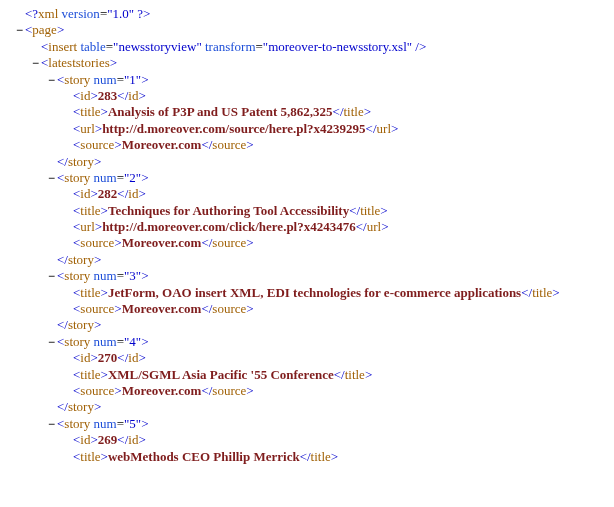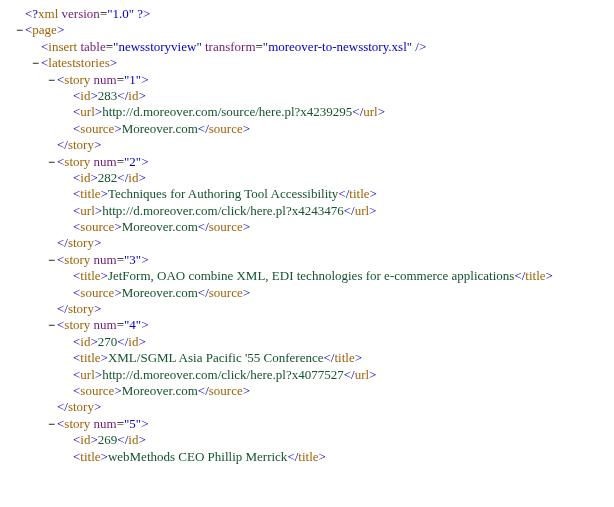--- a/index.html
+++ b/index.html
@@ -31,50 +31,50 @@
     font-family: "Liberation Sans", sans-serif;
     font-size: 12px;
     text-align: center;
     cursor: pointer;
     user-select: none;
   }
   .toggle.none { cursor: default; }
   .ind { display: inline-block; }
   .tag { color: #0000cc; }
   .tname { color: #a16207; }
-  .attr { color: #701a75; }
+  .attr { color: #1d4ed8; }
   .aval { color: #0000cc; }
   .eq { color: #000000; }
-  .txt { color: #14532d; font-weight: normal; }
+  .txt { color: #7f1d1d; font-weight: bold; }
 </style>
 </head>
 <body>
 
 <div id="xmlview">
     <div class="row"><span class="ind" style="width: 10px;"></span><span class="toggle none"></span><span class="tag">&lt;?</span><span class="tname">xml</span><span> </span><span class="attr">version</span><span class="eq">=</span><span class="aval">"1.0"</span><span> </span><span class="tag">?&gt;</span></div>
     <div class="row"><span class="ind" style="width: 10px;"></span><span class="toggle">−</span><span class="tag">&lt;</span><span class="tname">page</span><span class="tag">&gt;</span></div>
     <div class="row"><span class="ind" style="width: 26px;"></span><span class="toggle none"></span><span class="tag">&lt;</span><span class="tname">insert</span><span> </span><span class="attr">table</span><span class="eq">=</span><span class="aval">"newsstoryview"</span><span> </span><span class="attr">transform</span><span class="eq">=</span><span class="aval">"moreover-to-newsstory.xsl"</span><span> </span><span class="tag">/&gt;</span></div>
     <div class="row"><span class="ind" style="width: 26px;"></span><span class="toggle">−</span><span class="tag">&lt;</span><span class="tname">lateststories</span><span class="tag">&gt;</span></div>
     <div class="row"><span class="ind" style="width: 42px;"></span><span class="toggle">−</span><span class="tag">&lt;</span><span class="tname">story</span><span> </span><span class="attr">num</span><span class="eq">=</span><span class="aval">"1"</span><span class="tag">&gt;</span></div>
     <div class="row"><span class="ind" style="width: 58px;"></span><span class="toggle none"></span><span class="tag">&lt;</span><span class="tname">id</span><span class="tag">&gt;</span><span class="txt">283</span><span class="tag">&lt;/</span><span class="tname">id</span><span class="tag">&gt;</span></div>
+    <div class="row"><span class="ind" style="width: 58px;"></span><span class="toggle none"></span><span class="tag">&lt;</span><span class="tname">title</span><span class="tag">&gt;</span><span class="txt">Analysis of P3P and US Patent 5,862,325</span><span class="tag">&lt;/</span><span class="tname">title</span><span class="tag">&gt;</span></div>
     <div class="row"><span class="ind" style="width: 58px;"></span><span class="toggle none"></span><span class="tag">&lt;</span><span class="tname">url</span><span class="tag">&gt;</span><span class="txt">http://d.moreover.com/source/here.pl?x4239295</span><span class="tag">&lt;/</span><span class="tname">url</span><span class="tag">&gt;</span></div>
     <div class="row"><span class="ind" style="width: 58px;"></span><span class="toggle none"></span><span class="tag">&lt;</span><span class="tname">source</span><span class="tag">&gt;</span><span class="txt">Moreover.com</span><span class="tag">&lt;/</span><span class="tname">source</span><span class="tag">&gt;</span></div>
     <div class="row"><span class="ind" style="width: 42px;"></span><span class="toggle none"></span><span class="tag">&lt;/</span><span class="tname">story</span><span class="tag">&gt;</span></div>
     <div class="row"><span class="ind" style="width: 42px;"></span><span class="toggle">−</span><span class="tag">&lt;</span><span class="tname">story</span><span> </span><span class="attr">num</span><span class="eq">=</span><span class="aval">"2"</span><span class="tag">&gt;</span></div>
     <div class="row"><span class="ind" style="width: 58px;"></span><span class="toggle none"></span><span class="tag">&lt;</span><span class="tname">id</span><span class="tag">&gt;</span><span class="txt">282</span><span class="tag">&lt;/</span><span class="tname">id</span><span class="tag">&gt;</span></div>
     <div class="row"><span class="ind" style="width: 58px;"></span><span class="toggle none"></span><span class="tag">&lt;</span><span class="tname">title</span><span class="tag">&gt;</span><span class="txt">Techniques for Authoring Tool Accessibility</span><span class="tag">&lt;/</span><span class="tname">title</span><span class="tag">&gt;</span></div>
     <div class="row"><span class="ind" style="width: 58px;"></span><span class="toggle none"></span><span class="tag">&lt;</span><span class="tname">url</span><span class="tag">&gt;</span><span class="txt">http://d.moreover.com/click/here.pl?x4243476</span><span class="tag">&lt;/</span><span class="tname">url</span><span class="tag">&gt;</span></div>
     <div class="row"><span class="ind" style="width: 58px;"></span><span class="toggle none"></span><span class="tag">&lt;</span><span class="tname">source</span><span class="tag">&gt;</span><span class="txt">Moreover.com</span><span class="tag">&lt;/</span><span class="tname">source</span><span class="tag">&gt;</span></div>
     <div class="row"><span class="ind" style="width: 42px;"></span><span class="toggle none"></span><span class="tag">&lt;/</span><span class="tname">story</span><span class="tag">&gt;</span></div>
     <div class="row"><span class="ind" style="width: 42px;"></span><span class="toggle">−</span><span class="tag">&lt;</span><span class="tname">story</span><span> </span><span class="attr">num</span><span class="eq">=</span><span class="aval">"3"</span><span class="tag">&gt;</span></div>
-    <div class="row"><span class="ind" style="width: 58px;"></span><span class="toggle none"></span><span class="tag">&lt;</span><span class="tname">title</span><span class="tag">&gt;</span><span class="txt">JetForm, OAO combine XML, EDI technologies for e-commerce applications</span><span class="tag">&lt;/</span><span class="tname">title</span><span class="tag">&gt;</span></div>
+    <div class="row"><span class="ind" style="width: 58px;"></span><span class="toggle none"></span><span class="tag">&lt;</span><span class="tname">title</span><span class="tag">&gt;</span><span class="txt">JetForm, OAO insert XML, EDI technologies for e-commerce applications</span><span class="tag">&lt;/</span><span class="tname">title</span><span class="tag">&gt;</span></div>
     <div class="row"><span class="ind" style="width: 58px;"></span><span class="toggle none"></span><span class="tag">&lt;</span><span class="tname">source</span><span class="tag">&gt;</span><span class="txt">Moreover.com</span><span class="tag">&lt;/</span><span class="tname">source</span><span class="tag">&gt;</span></div>
     <div class="row"><span class="ind" style="width: 42px;"></span><span class="toggle none"></span><span class="tag">&lt;/</span><span class="tname">story</span><span class="tag">&gt;</span></div>
     <div class="row"><span class="ind" style="width: 42px;"></span><span class="toggle">−</span><span class="tag">&lt;</span><span class="tname">story</span><span> </span><span class="attr">num</span><span class="eq">=</span><span class="aval">"4"</span><span class="tag">&gt;</span></div>
     <div class="row"><span class="ind" style="width: 58px;"></span><span class="toggle none"></span><span class="tag">&lt;</span><span class="tname">id</span><span class="tag">&gt;</span><span class="txt">270</span><span class="tag">&lt;/</span><span class="tname">id</span><span class="tag">&gt;</span></div>
     <div class="row"><span class="ind" style="width: 58px;"></span><span class="toggle none"></span><span class="tag">&lt;</span><span class="tname">title</span><span class="tag">&gt;</span><span class="txt">XML/SGML Asia Pacific '55 Conference</span><span class="tag">&lt;/</span><span class="tname">title</span><span class="tag">&gt;</span></div>
-    <div class="row"><span class="ind" style="width: 58px;"></span><span class="toggle none"></span><span class="tag">&lt;</span><span class="tname">url</span><span class="tag">&gt;</span><span class="txt">http://d.moreover.com/click/here.pl?x4077527</span><span class="tag">&lt;/</span><span class="tname">url</span><span class="tag">&gt;</span></div>
     <div class="row"><span class="ind" style="width: 58px;"></span><span class="toggle none"></span><span class="tag">&lt;</span><span class="tname">source</span><span class="tag">&gt;</span><span class="txt">Moreover.com</span><span class="tag">&lt;/</span><span class="tname">source</span><span class="tag">&gt;</span></div>
     <div class="row"><span class="ind" style="width: 42px;"></span><span class="toggle none"></span><span class="tag">&lt;/</span><span class="tname">story</span><span class="tag">&gt;</span></div>
     <div class="row"><span class="ind" style="width: 42px;"></span><span class="toggle">−</span><span class="tag">&lt;</span><span class="tname">story</span><span> </span><span class="attr">num</span><span class="eq">=</span><span class="aval">"5"</span><span class="tag">&gt;</span></div>
     <div class="row"><span class="ind" style="width: 58px;"></span><span class="toggle none"></span><span class="tag">&lt;</span><span class="tname">id</span><span class="tag">&gt;</span><span class="txt">269</span><span class="tag">&lt;/</span><span class="tname">id</span><span class="tag">&gt;</span></div>
     <div class="row"><span class="ind" style="width: 58px;"></span><span class="toggle none"></span><span class="tag">&lt;</span><span class="tname">title</span><span class="tag">&gt;</span><span class="txt">webMethods CEO Phillip Merrick</span><span class="tag">&lt;/</span><span class="tname">title</span><span class="tag">&gt;</span></div>
   </div>
 
 </body></html>

